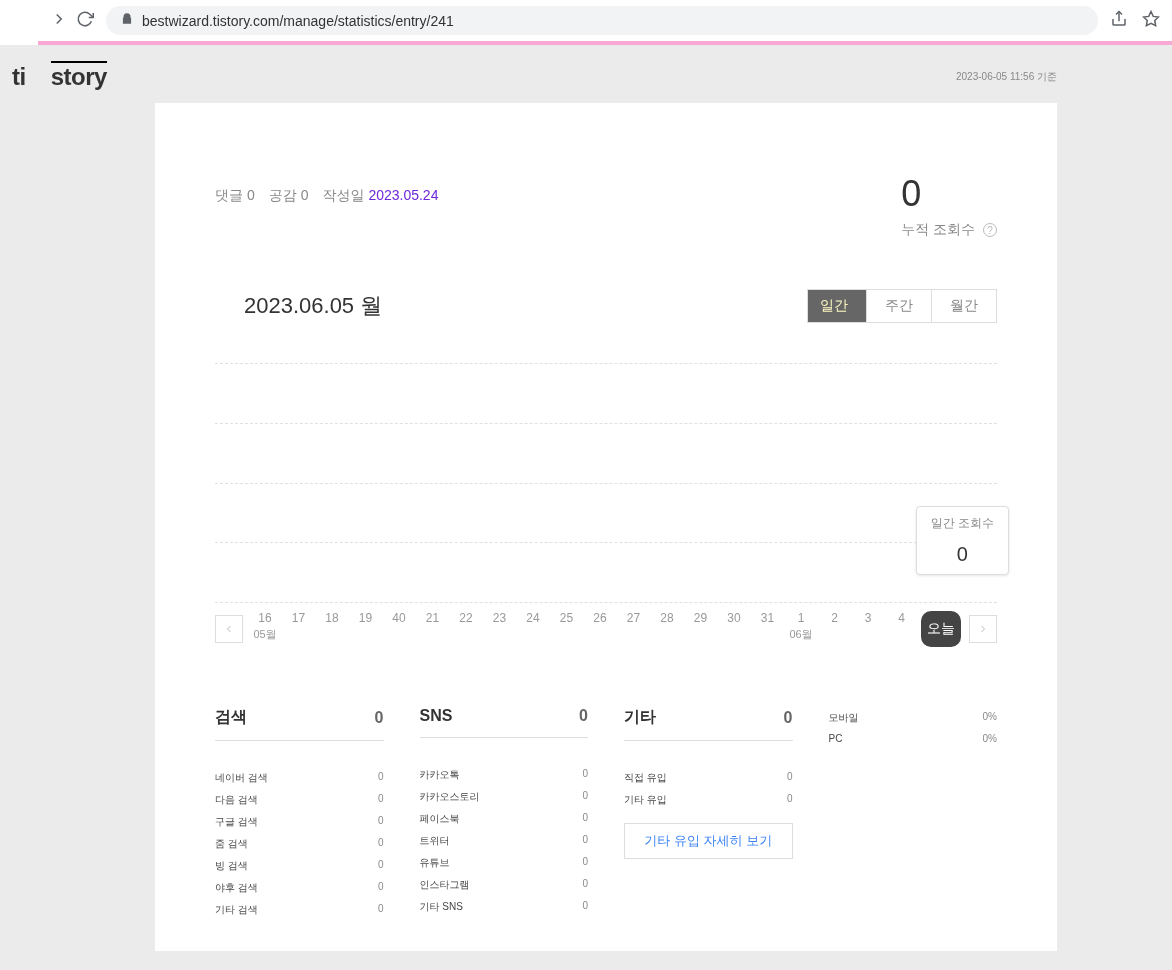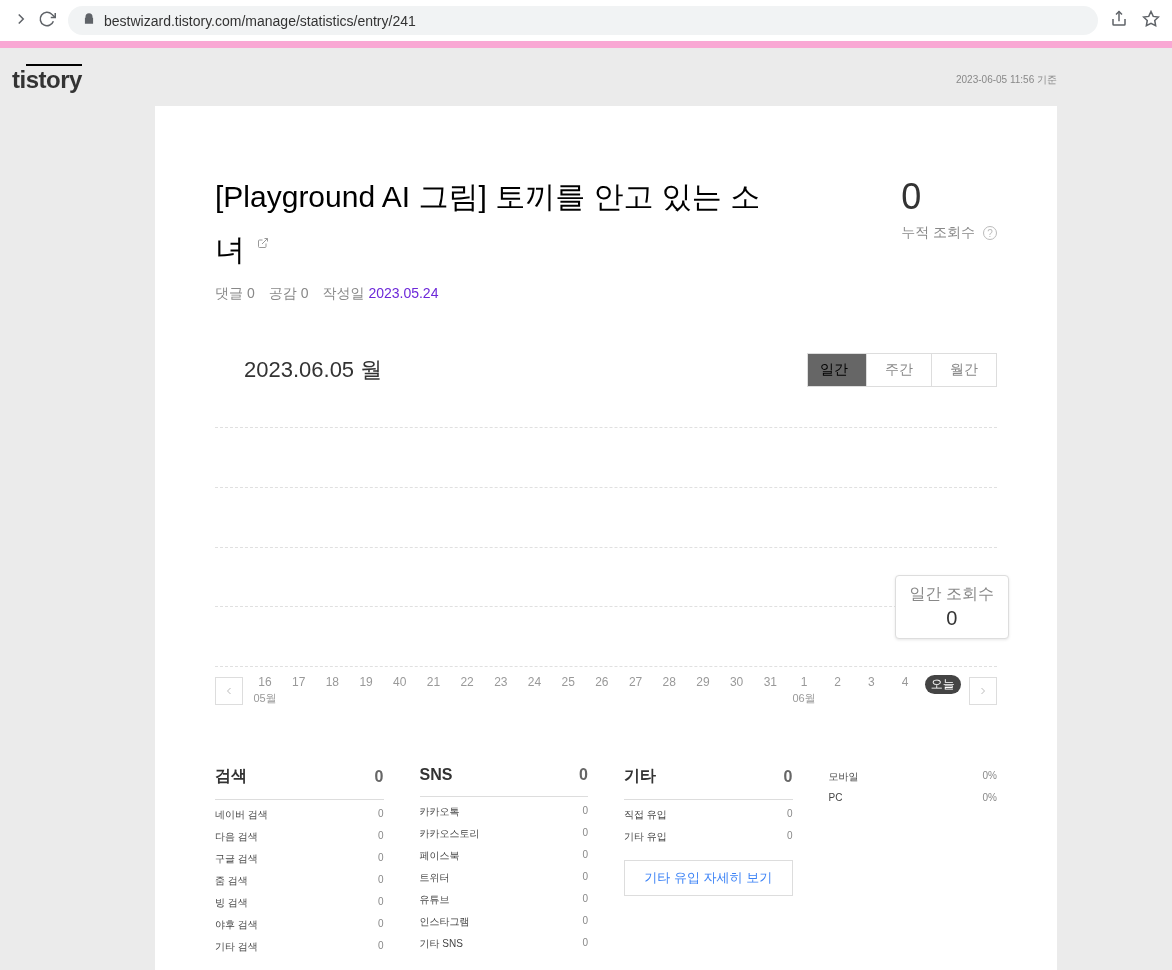--- a/index.html
+++ b/index.html
@@ -1,30 +1,30 @@
 <!DOCTYPE html>
 <html><head>
   <meta charset="utf-8">
   <style>
     * { margin: 0; padding: 0; box-sizing: border-box; }
     body { font-family: -apple-system, BlinkMacSystemFont, "Segoe UI", sans-serif; background: #fff; color: #333; }
     
     
-    .browser-bar { display: flex; align-items: center; padding: 6px 12px; gap: 12px; border-bottom: 7px solid #f9a8d4; background: #fff; }
+    .browser-bar { display: flex; align-items: center; padding: 6px 12px; gap: 12px; border-bottom: 4px solid #f9a8d4; background: #fff; margin-left: 38px; }
     .nav-arrows { display: flex; gap: 8px; align-items: center; }
     .url-bar { flex: 1; display: flex; align-items: center; gap: 8px; background: #f1f3f4; border-radius: 18px; padding: 6px 14px; font-size: 14px; color: #333; }
     .lock-icon svg { width: 14px; height: 14px; fill: #5f6368; }
     .right-icons { display: flex; gap: 14px; align-items: center; }
     .right-icons svg, .nav-arrows svg { width: 18px; height: 18px; stroke: #5f6368; fill: none; stroke-width: 2; }
     
     
     .page-container { background: #ebebeb; min-height: 950px; padding: 0; }
     .header-row { display: flex; align-items: center; justify-content: space-between; padding: 18px 115px 12px 12px; }
     .logo { font-weight: bold; font-size: 24px; letter-spacing: -0.5px; }
-    .logo-part { border-top: 2px solid #000; }
+    .logo-part { border-top: 2px solid #000; margin-left: 25px; }
     .timestamp-label { font-size: 10px; color: #888; }
     
     .content-box { background: #fff; margin: 0 115px 0 155px; padding: 70px 60px 30px 60px; }
     
     .title-row { display: flex; justify-content: space-between; gap: 30px; margin-bottom: 50px; }
     .title-left { flex: 1; max-width: 560px; }
     .title-text { font-size: 30px; font-weight: 400; color: #000; line-height: 1.4; }
     .ext-link-icon { display: inline-block; vertical-align: super; width: 12px; height: 12px; margin-left: 4px; }
     .ext-link-icon svg { width: 12px; height: 12px; stroke: #999; fill: none; stroke-width: 2; }
     .meta-info { margin-top: 14px; font-size: 14px; color: #888; }
@@ -35,39 +35,39 @@
     .title-right { text-align: left; }
     .big-count { font-size: 36px; font-weight: 500; }
     .count-label { font-size: 14px; color: #888; margin-top: 6px; }
     .help-icon { display: inline-block; width: 14px; height: 14px; border: 1px solid #bbb; border-radius: 50%; color: #bbb; font-size: 10px; text-align: center; line-height: 14px; margin-left: 4px; }
     
     .date-row { display: flex; justify-content: space-between; align-items: center; margin-bottom: 40px; }
     .date-display { font-size: 22px; font-weight: 500; margin-left: 29px; }
     .toggle-group { display: flex; border: 1px solid #ddd; }
     .toggle-btn { padding: 7px 18px; font-size: 14px; background: #fff; color: #888; cursor: pointer; border-right: 1px solid #ddd; }
     .toggle-btn:last-child { border-right: none; }
-    .toggle-btn.active { background: #666; color: #000000; padding-left: 12px; }
+    .toggle-btn.active { background: #666; color: #fef9c3; padding-left: 12px; }
     
     .chart-area { height: 240px; display: flex; flex-direction: column; justify-content: space-between; margin-bottom: 8px; position: relative; }
     .gridline { border-top: 1px dashed #e0e0e0; height: 1px; }
     .tooltip-box { position: absolute; right: -12px; bottom: 28px; background: #fff; border: 1px solid #ddd; border-radius: 4px; padding: 8px 14px; font-size: 12px; text-align: center; box-shadow: 0 1px 3px rgba(0,0,0,0.1); }
-    .tooltip-title { color: #888; font-size: 16px; margin-bottom: 2px; }
+    .tooltip-title { color: #888; font-size: 12px; margin-bottom: 11px; }
     .tooltip-value { font-size: 20px; font-weight: 500; }
     
     .date-axis-row { display: flex; align-items: center; gap: 4px; }
     .axis-nav-btn { width: 28px; height: 28px; border: 1px solid #ddd; display: flex; align-items: center; justify-content: center; cursor: pointer; }
     .axis-nav-btn svg { width: 12px; height: 12px; stroke: #bbb; fill: none; stroke-width: 2; }
     .date-axis { flex: 1; display: flex; justify-content: space-between; align-items: flex-start; position: relative; padding: 0 4px; }
     .date-tick { text-align: center; font-size: 12px; color: #999; width: 28px; }
     .date-tick .month { display: block; font-size: 11px; margin-top: 2px; }
-    .date-tick.today { background: #444; color: #fff; border-radius: 10px; padding: 1px 6px; font-size: 12px; width: auto; }
+    .date-tick.today { background: #444; color: #fff; border-radius: 10px; padding: 9px 6px; font-size: 14px; width: auto; }
     
     .stats-grid { display: flex; gap: 36px; margin-top: 60px; }
     .stats-col { flex: 1; }
-    .stats-col-header { display: flex; justify-content: space-between; align-items: center; border-bottom: 1px solid #ddd; padding-bottom: 12px; margin-bottom: 4px; }
+    .stats-col-header { display: flex; justify-content: space-between; align-items: center; border-bottom: 1px solid #ddd; padding-bottom: 12px; margin-bottom: 26px; }
     .stats-col-title { font-size: 16px; font-weight: 600; }
     .stats-col-total { font-size: 16px; font-weight: 600; color: #666; }
     .stats-list { list-style: none; }
     .stats-item { display: flex; justify-content: space-between; padding: 4px 0; font-size: 10px; color: #444; }
     .stats-item .val { color: #888; }
     .more-btn { margin-top: 12px; width: 100%; padding: 8px; font-size: 13px; color: #3b82f6; border: 1px solid #ddd; background: #fff; cursor: pointer; }
   </style>
 </head>
 <body>
 
@@ -101,28 +101,20 @@
 
 <div class="page-container">
   <div class="header-row">
     <span class="logo">ti<span class="logo-part">story</span></span>
     <span class="timestamp-label">2023-06-05 11:56 기준</span>
   </div>
 
   <div class="content-box">
     <div class="title-row">
       <div class="title-left">
-        <h1 class="title-text">
-          <span>[Playground AI 그림] 토끼를 안고 있는 소녀</span>
-          <span class="ext-link-icon"><svg viewBox="0 0 24 24">
-                <path d="M18 13v6a2 2 0 0 1-2 2H5a2 2 0 0 1-2-2V8a2 2 0 0 1 2-2h6"></path>
-                <polyline points="15 3 21 3 21 9"></polyline>
-                <line x1="10" y1="14" x2="21" y2="3"></line>
-              </svg></span>
-        </h1>
         <div class="meta-info">
           <span class="label">댓글</span><span class="val">0</span>
           <span class="label">공감</span><span class="val">0</span>
           <span class="label">작성일</span><span class="date-val">2023.05.24</span>
         </div>
       </div>
       <div class="title-right">
         <div class="big-count">0</div>
         <div class="count-label">
           <span>누적 조회수</span>

